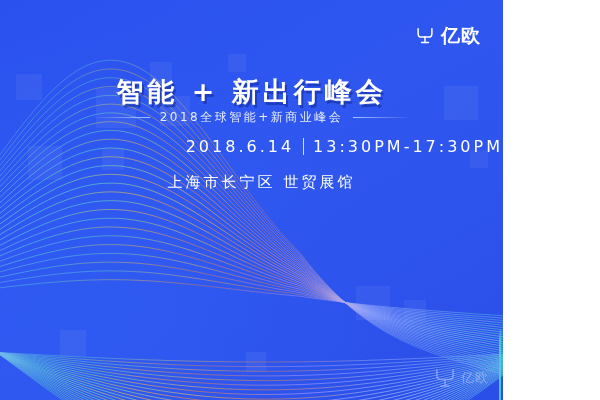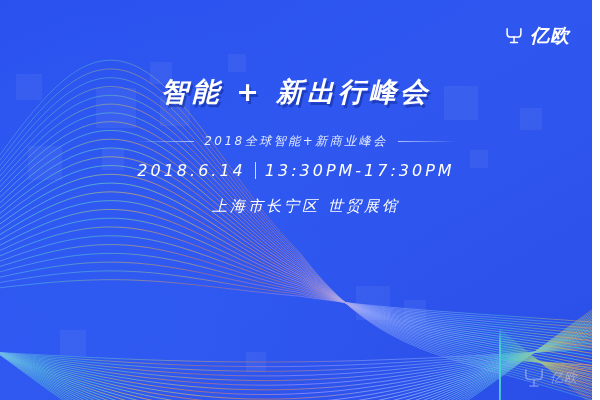--- a/index.html
+++ b/index.html
@@ -1,26 +1,25 @@
 <!DOCTYPE html>
 <html><head>
 <meta charset="utf-8">
 <style>
   html,body{margin:0;padding:0;background:#fff;}
   body{font-family:"Liberation Sans","DejaVu Sans",sans-serif;}
 
   .poster{
     position:relative;
-    width:592px;height:400px;
+    width:503px;height:400px;
     overflow:hidden;
     background:#2b55ee;
     background-image:
       radial-gradient(circle at 18% 78%, #2f5af2 0%, rgba(47,90,242,0) 55%),
       linear-gradient(150deg,#2a51ee 0%, #2f57f0 45%, #2a4fe8 100%);
-    font-style: italic;
   }
 
   
   .squares{position:absolute;inset:0;pointer-events:none;}
   .sq{position:absolute;background:rgba(255,255,255,.055);}
 
   
   .waves{position:absolute;inset:0;}
   .waves svg{display:block;width:600px;height:400px;}
 
@@ -47,38 +46,38 @@
     font-weight:700;
     letter-spacing:4px;
     line-height:1;
     font-family:"DejaVu Sans","Liberation Sans",sans-serif;
     text-shadow:2px 3px 0 rgba(16,40,150,.55);
     margin:0;
     white-space:nowrap;
   }
 
   .subline{
-    margin-top:28px;
+    margin-top:4px;
     display:flex;align-items:center;justify-content:center;gap:10px;
   }
   .rule{
     height:1px;width:58px;
     background:linear-gradient(90deg,rgba(255,255,255,0) 0%,rgba(195,215,255,.85) 100%);
   }
   .rule.right{background:linear-gradient(90deg,rgba(195,215,255,.85) 0%,rgba(255,255,255,0) 100%);}
   .subtitle{
     color:#e4ecff;font-size:12px;letter-spacing:2.5px;white-space:nowrap;
     font-family:"DejaVu Sans","Liberation Sans",sans-serif;
   }
 
   .datetime{
     margin-top:11px;
     color:#ffffff;font-size:16px;letter-spacing:3px;
     font-family:"DejaVu Sans","Liberation Sans",sans-serif;
-    display:flex;align-items:center;justify-content:center;gap:9px;
+    display:flex;align-items:center;justify-content:flex-end;gap:9px;
     white-space:nowrap;
   }
   .vbar{display:inline-block;width:1px;height:17px;background:#cddcff;}
 
   .venue{
     margin-top:17px;
     color:#ffffff;font-size:15px;letter-spacing:3px;
     font-family:"DejaVu Sans","Liberation Sans",sans-serif;
     white-space:nowrap;
     padding-left:20px;

